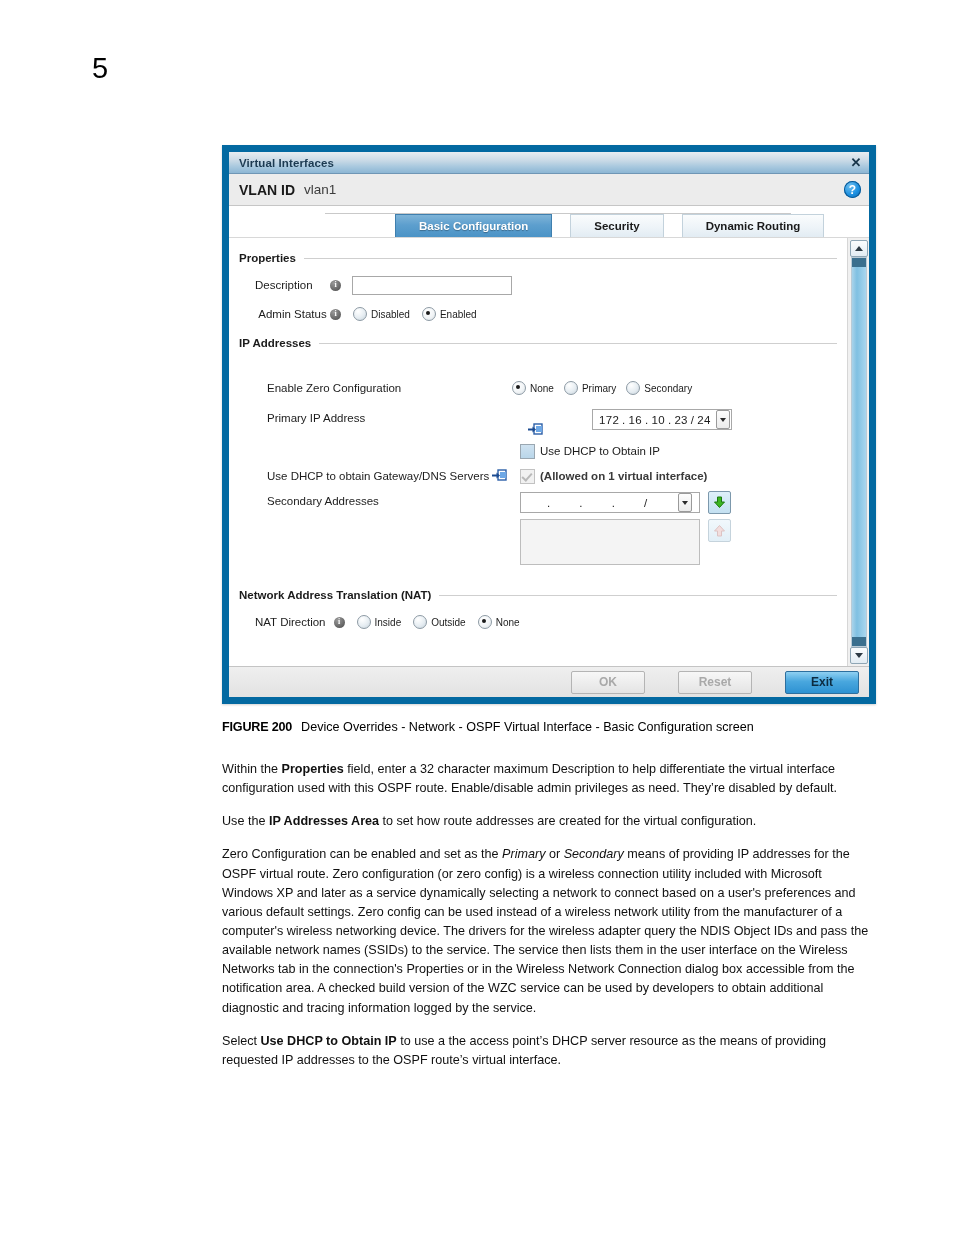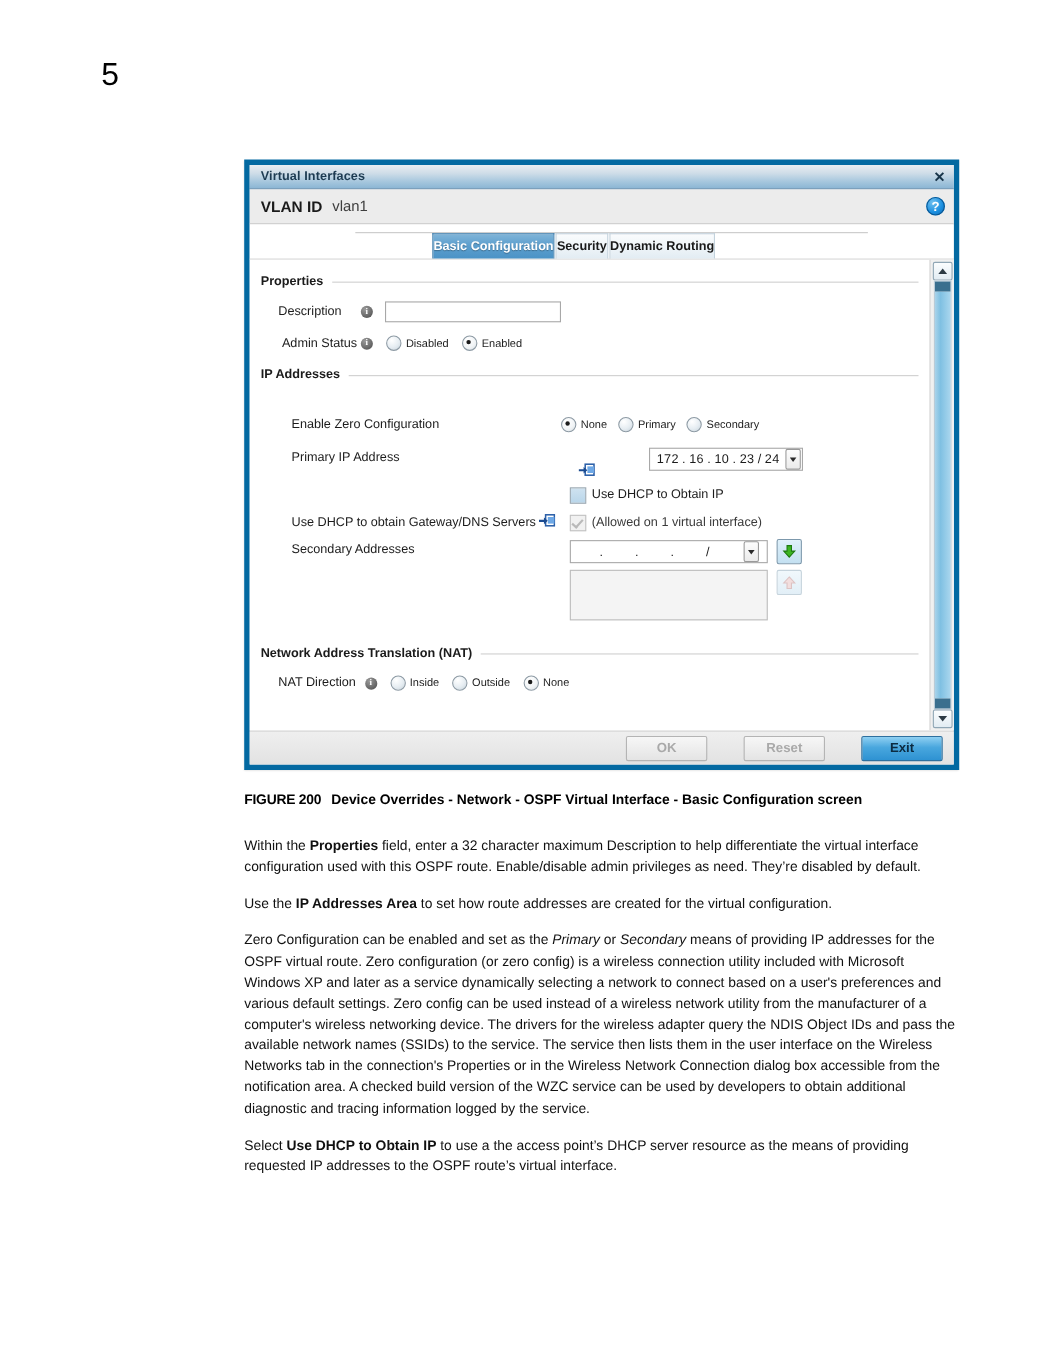--- a/index.html
+++ b/index.html
@@ -26,21 +26,21 @@
     color: #000;
     letter-spacing: 0px;
   }
 
   
   .dialog {
     position: absolute;
     left: 222px;
     top: 145px;
     width: 640px;
-    border: 5px solid #0369a1;
+    border: 7px solid #0369a1;
     background: #ffffff;
     box-shadow: 0 1px 2px rgba(0,0,0,.18);
     font-size: 11.5px;
   }
 
   .titlebar {
     height: 21px;
     background: linear-gradient(to bottom, #e8edf1 0%, #cfdde8 35%, #a8c8de 70%, #8cb6d4 100%);
     border-bottom: 1px solid #6f96b5;
     display: flex;
@@ -122,28 +122,28 @@
   }
   .tabs {
     display: flex;
     align-items: flex-end;
     position: relative;
     z-index: 2;
   }
   .tab {
     height: 22px;
     line-height: 22px;
-    padding: 0 0;
+    padding: 0 23px;
     font-size: 11.5px;
     font-weight: bold;
     color: #1a1a1a;
     background: linear-gradient(to bottom, #fafcfd 0%, #eef4f8 55%, #e2ecf3 100%);
     border: 1px solid #c3d2dc;
     border-bottom: none;
-    margin-right: 1px;
+    margin-right: 18px;
     cursor: pointer;
     white-space: nowrap;
   }
   .tab.active {
     color: #ffffff;
     background: linear-gradient(to bottom, #7fb4d8 0%, #5d9fce 45%, #4b93c6 100%);
     border-color: #3f7fae;
     text-shadow: 0 1px 1px rgba(0,0,0,.3);
   }
 
@@ -294,21 +294,21 @@
     width: 4px;
     height: 8px;
     border: solid #b9b9b9;
     border-width: 0 2px 2px 0;
     transform: rotate(42deg);
   }
   .checkbox .clabel {
     font-size: 11.5px;
     color: #1c1c1c;
   }
-  .checkbox.disabled .clabel { color: #3a3a3a; }
+  .checkbox.disabled .clabel { color: #3a3a3a; font-weight: bold; }
 
   
   .ipfield {
     display: inline-flex;
     align-items: center;
     border: 1px solid #a8a8a8;
     background: #fff;
     height: 21px;
     box-sizing: border-box;
     padding: 0 1px 0 4px;
@@ -464,21 +464,21 @@
     width: 660px;
     font-size: 12.6px;
     color: #000;
     line-height: 1.2;
   }
   .figure-caption .fignum {
     font-weight: bold;
     letter-spacing: -.2px;
     margin-right: 9px;
   }
-  .figure-caption .figtitle { font-weight: bold; }
+  .figure-caption .figtitle { font-weight: normal; }
 
   .prose {
     position: absolute;
     left: 222px;
     top: 760px;
     width: 650px;
   }
   .prose p {
     margin: 0 0 14px 0;
     font-size: 12.6px;

